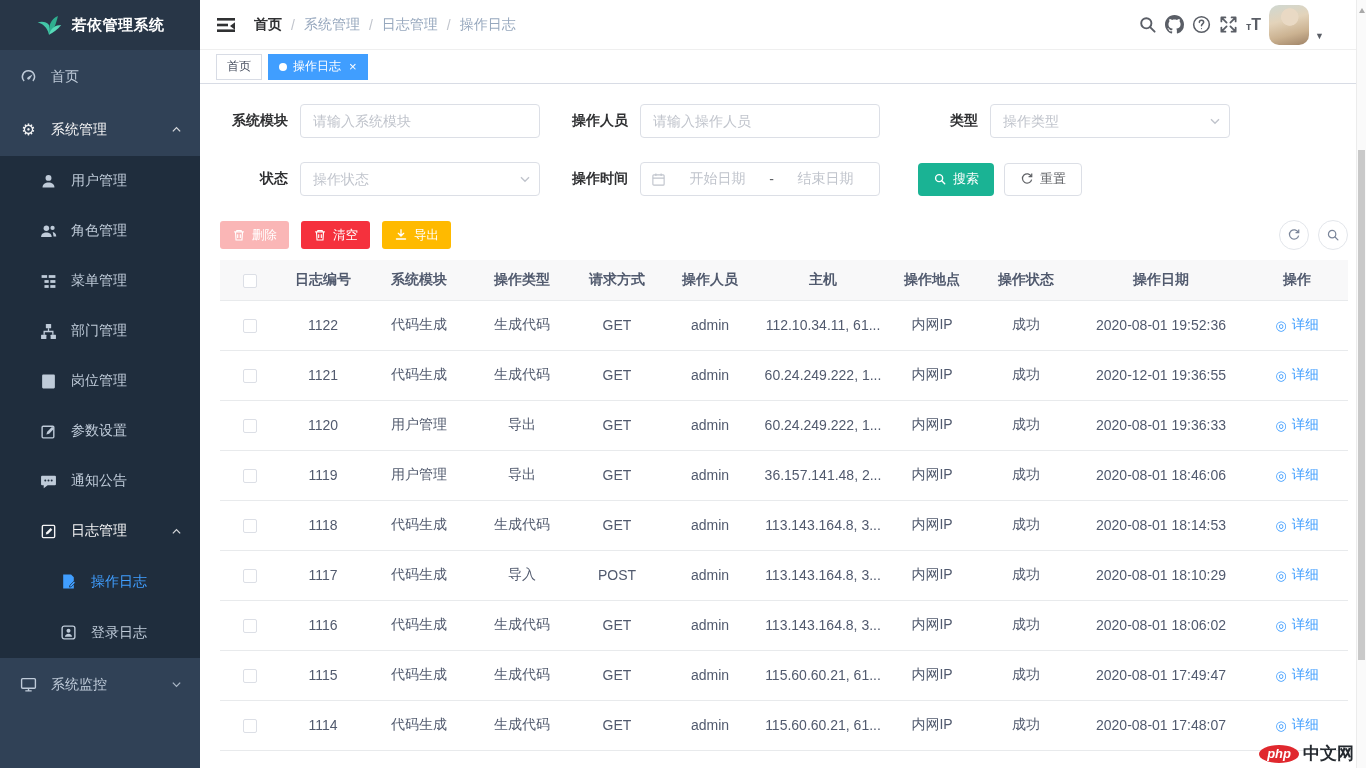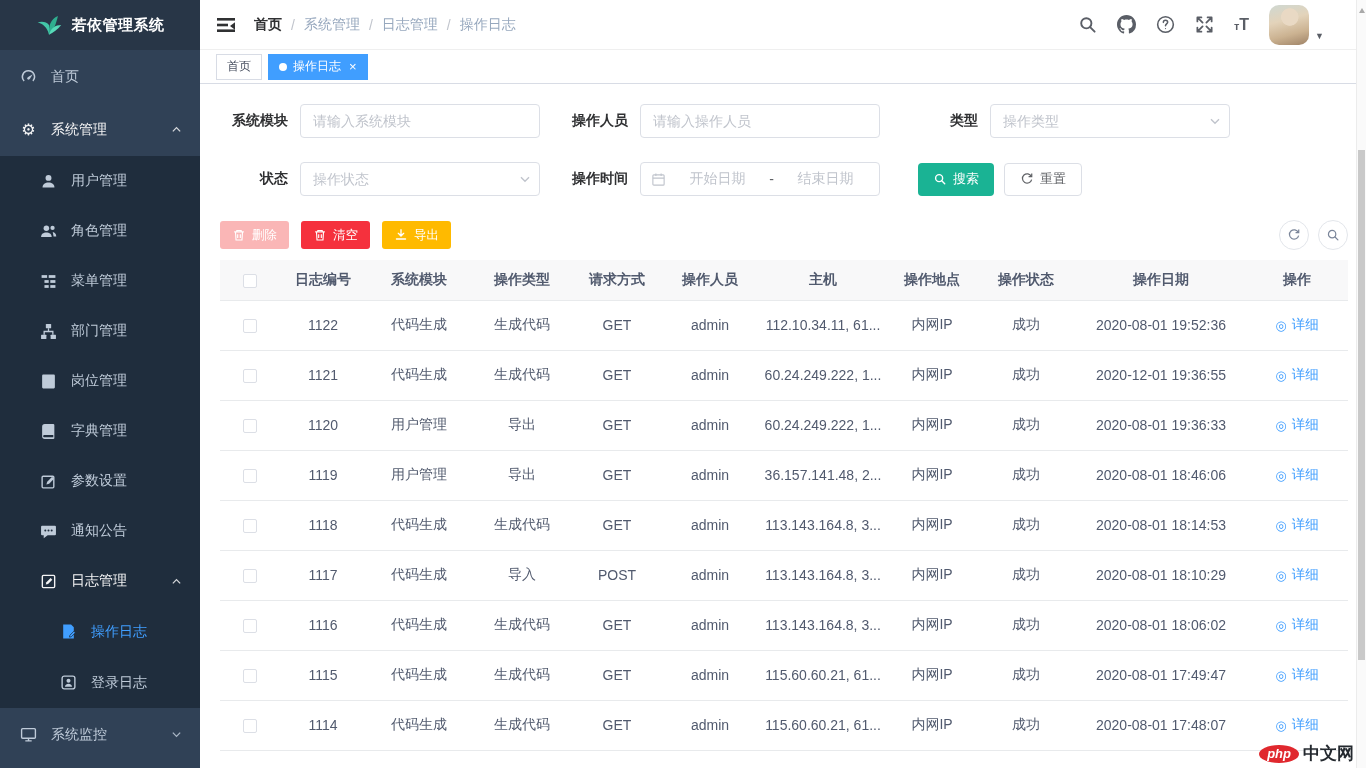--- a/index.html
+++ b/index.html
@@ -22,21 +22,21 @@
   .menu-chevron svg { width:100%; height:100%; }
   .uicon { font-size:16px; line-height:1; }
 
   
   .navbar { margin-left:200px; height:50px; display:flex; align-items:center; padding:0 14px 0 16px; border-bottom:1px solid #f0f0f0; background:#fff; }
   .hamburger { width:20px; height:20px; color:#303133; cursor:pointer; margin-right:18px; display:inline-flex; }
   .breadcrumb { display:flex; align-items:center; font-size:14px; gap:9px; }
   .bc-item { color:#97a8be; }
   .bc-item.first { color:#303133; font-weight:700; }
   .bc-sep { color:#c0c4cc; }
-  .nav-right { margin-left:auto; display:flex; align-items:center; gap:20px; }
+  .nav-right { margin-left:auto; display:flex; align-items:center; gap:8px; }
   .nav-icon { width:19px; height:19px; color:#5a5e66; display:inline-flex; cursor:pointer; }
   .nav-icon svg { width:100%; height:100%; }
   .fsz { font-size:16px; font-weight:700; color:#5a5e66; line-height:1; }
   .fsz i { font-style:normal; font-size:11px; }
   .avatar-wrap { display:flex; align-items:flex-start; gap:6px; cursor:pointer; margin-right:28px; }
   .avatar { width:40px; height:40px; border-radius:10px;
     background: radial-gradient(circle at 52% 30%, #e9d9c4 0 24%, rgba(0,0,0,0) 26%),
                 linear-gradient(165deg,#cfd8d2 0%,#e3d3ba 38%,#cbb291 70%,#9e8266 100%); }
   .caret { font-size:9px; color:#5a5e66; margin-top:26px; }
 
@@ -170,28 +170,20 @@
         </span>
         <span>部门管理</span>
       </div>
       <div class="menu-item level-2">
         <span class="micon">
           <svg viewBox="0 0 16 16" fill="currentColor">
             <path d="M3 1.5h10a1 1 0 0 1 1 1v11a1 1 0 0 1-1 1H3a1 1 0 0 1-1-1v-11a1 1 0 0 1 1-1zm2 3.1h6v1.5H5zm0 3.4h6v1.5H5zm0 3.4h4v1.5H5z"></path>
           </svg>
         </span>
         <span>岗位管理</span>
-      </div>
-      <div class="menu-item level-2">
-        <span class="micon">
-          <svg viewBox="0 0 16 16" fill="currentColor">
-            <path d="M4.5 1h8a1 1 0 0 1 1 1v12a1 1 0 0 1-1 1h-8A2.5 2.5 0 0 1 2 12.5v-9A2.5 2.5 0 0 1 4.5 1zM4 11.4a1.05 1.05 0 0 0 0 2.1h8.5v-2.1zM6 4h5v1.5H6z"></path>
-          </svg>
-        </span>
-        <span>字典管理</span>
       </div>
       <div class="menu-item level-2">
         <span class="micon">
           <svg viewBox="0 0 16 16" fill="none" stroke="currentColor" stroke-width="1.3">
             <rect x="2" y="3" width="11" height="11" rx="1" fill="none" stroke="currentColor" stroke-width="1.3"></rect>
             <path d="M6 10.8l.8-2.6 4.6-4.6 1.8 1.8-4.6 4.6z" fill="currentColor" stroke="none"></path>
           </svg>
         </span>
         <span>参数设置</span>
       </div>

